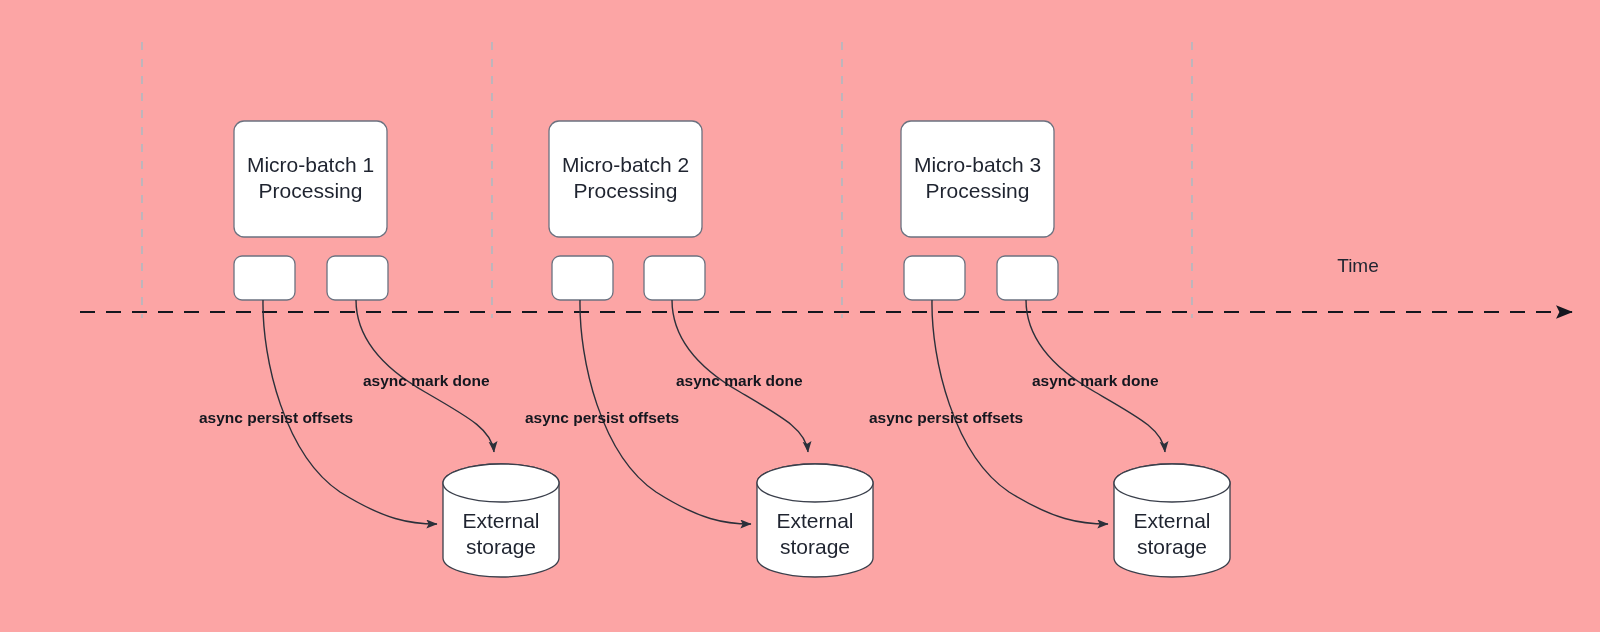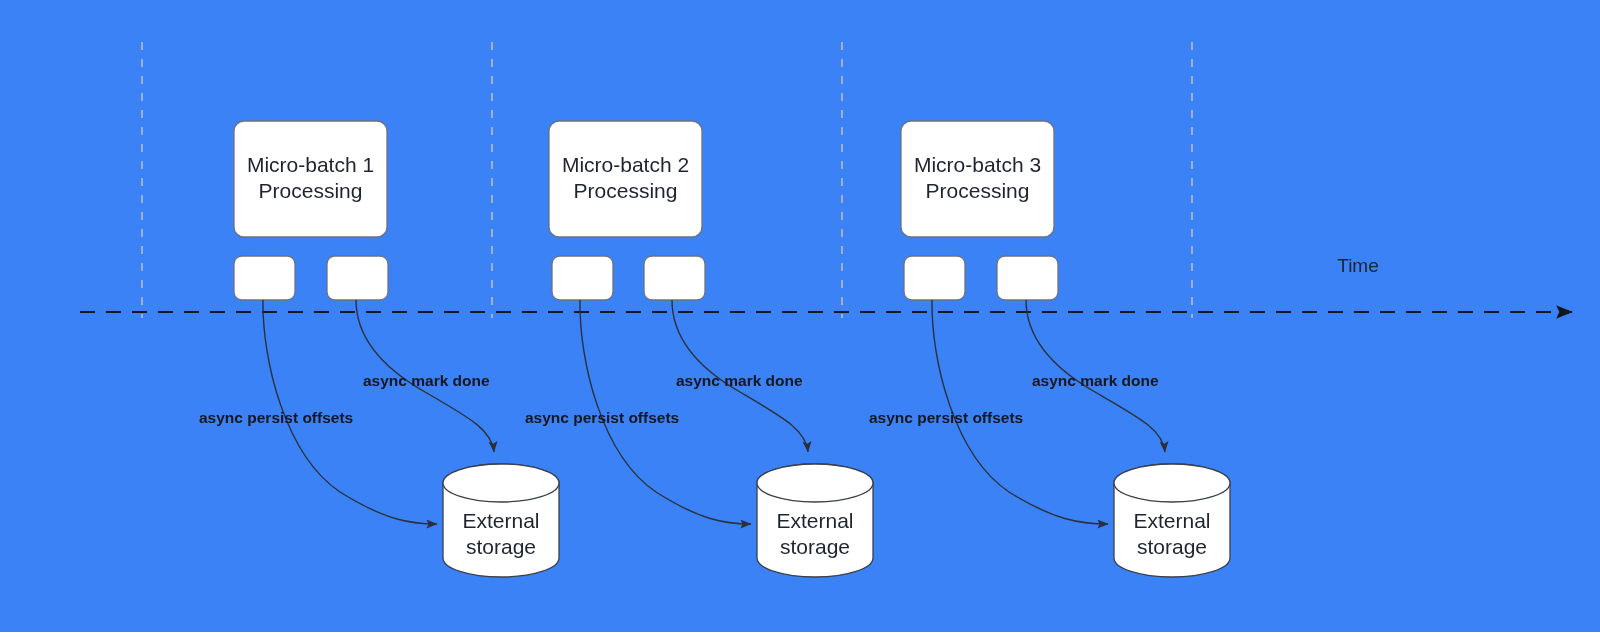--- a/index.html
+++ b/index.html
@@ -4,21 +4,21 @@
 <style>
   html, body {
     margin: 0;
     padding: 0;
     background: #ffffff;
   }
   #canvas {
     position: relative;
     width: 1600px;
     height: 632px;
-    background: #3b82f6;
+    background: #fca5a5;
     overflow: hidden;
     font-family: "Liberation Sans", sans-serif;
   }
   svg.diagram {
     position: absolute;
     top: 0;
     left: 0;
     width: 1600px;
     height: 642px;
     display: block;

